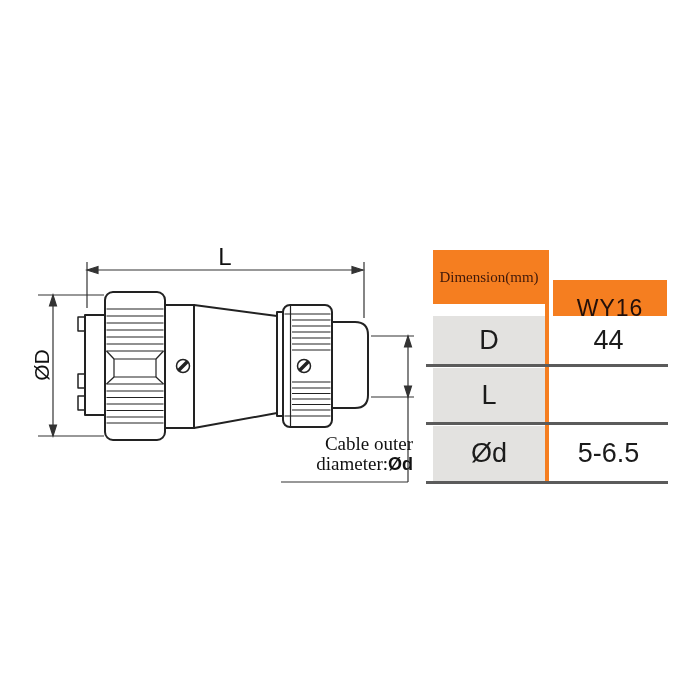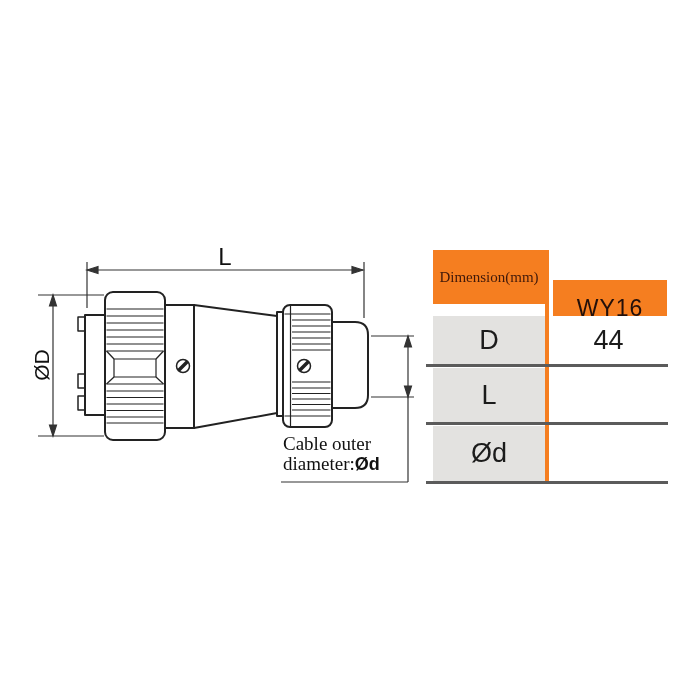--- a/index.html
+++ b/index.html
@@ -6,21 +6,21 @@
   .page{position:relative;width:700px;height:700px;background:#ffffff;overflow:hidden;
         font-family:"Liberation Sans",sans-serif;}
   .drawing-svg{position:absolute;left:0;top:0;width:700px;height:700px;}
 
   
   .dim-label{position:absolute;color:#111;font-family:"Liberation Sans",sans-serif;}
   .label-L{left:205px;top:243px;width:40px;text-align:center;font-size:24px;font-weight:400;}
   .label-OD{left:18px;top:340px;width:48px;height:50px;display:flex;align-items:center;
             justify-content:center;font-size:21px;transform:rotate(-90deg);}
   .cable-note{position:absolute;left:283px;top:434px;width:130px;color:#111;
-              font-family:"Liberation Serif",serif;font-size:19px;line-height:20px;}
+              font-family:"Liberation Serif",serif;font-size:19px;line-height:20px;text-align:right;}
   .cable-note .sym{font-family:"Liberation Sans",sans-serif;font-size:18px;font-weight:600;}
 
   
   .spec-table{position:absolute;left:426px;top:250px;width:242px;height:234px;}
   .orange-block{position:absolute;background:#F57E20;display:flex;align-items:center;justify-content:center;}
   .hdr-left{left:7px;top:0;width:112px;height:54px;color:#40190A;
             font-family:"Liberation Serif",serif;font-size:15px;}
   .hdr-right{left:127px;top:2px;width:114px;height:56px;color:#23100a;
              font-size:23px;letter-spacing:1px;margin-top:28px;}
   .vdivider{position:absolute;left:119px;top:0;width:4px;height:233px;background:#F57E20;}
@@ -155,16 +155,17 @@
     <div class="orange-block hdr-right">WY16</div>
 
     <div class="gray-cell row1">D</div>
     <div class="value-cell row1">44</div>
     <div class="sep sep1"></div>
 
     <div class="gray-cell row2">L</div>
     <div class="sep sep2"></div>
 
     <div class="gray-cell row3">Ød</div>
+    <div class="value-cell row3">5-6.5</div>
     <div class="sep sep3"></div>
   </div>
 
 </div>
 
 </body></html>

